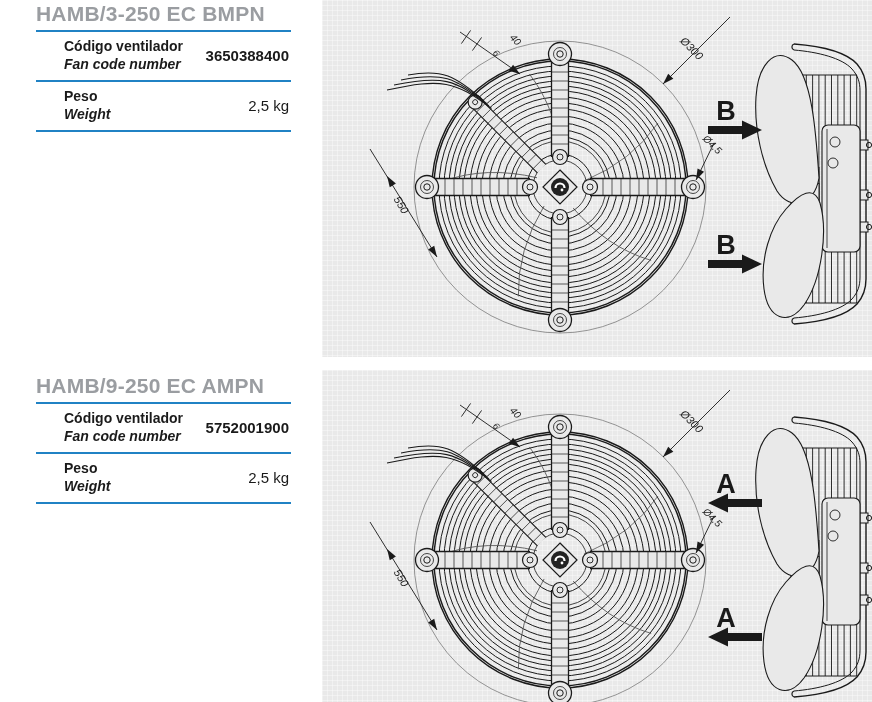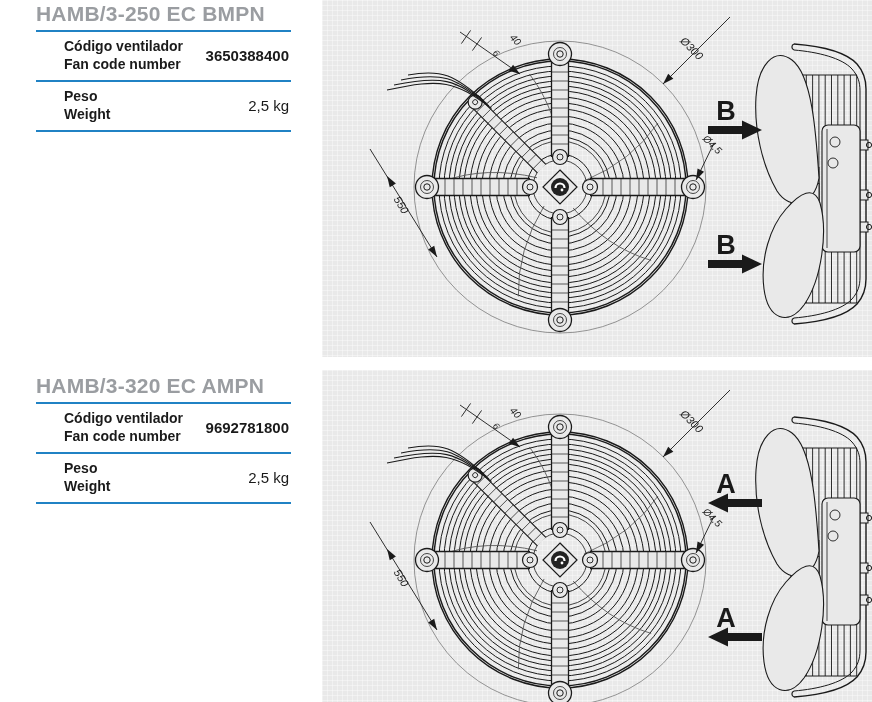--- a/index.html
+++ b/index.html
@@ -30,21 +30,21 @@
   #spec-0{top:2px;}
   #spec-1{top:374px;}
   .spec h2{
     font-size:21px;font-weight:bold;color:var(--title);
     letter-spacing:.2px;line-height:1.1;margin-bottom:5px;white-space:nowrap;
   }
   .rule{border-top:2px solid var(--accent);width:100%;}
   .row{display:flex;justify-content:space-between;align-items:center;
        padding:6px 0 7px 0;margin-left:28px;}
   .l-es{font-size:14px;font-weight:bold;line-height:1.25;}
-  .l-en{font-size:14px;font-weight:bold;line-height:1.25;}
+  .l-en{font-size:14px;font-weight:bold;font-style:italic;line-height:1.25;}
   .val{font-size:15px;text-align:right;padding-right:2px;}
   .val.bold{font-weight:bold;}
 </style>
 </head>
 <body>
 
 <div class="page">
 
   <div class="spec" id="spec-0">
     <h2>HAMB/3-250 EC BMPN</h2>
@@ -61,28 +61,28 @@
       <div class="labels">
         <div class="l-es">Peso</div>
         <div class="l-en">Weight</div>
       </div>
       <div class="val">2,5 kg</div>
     </div>
     <div class="rule"></div>
   </div>
 
   <div class="spec" id="spec-1">
-    <h2>HAMB/3-320 EC AMPN</h2>
+    <h2>HAMB/9-250 EC AMPN</h2>
     <div class="rule"></div>
     <div class="row">
       <div class="labels">
         <div class="l-es">Código ventilador</div>
         <div class="l-en">Fan code number</div>
       </div>
-      <div class="val bold">9692781800</div>
+      <div class="val bold">5752001900</div>
     </div>
     <div class="rule"></div>
     <div class="row">
       <div class="labels">
         <div class="l-es">Peso</div>
         <div class="l-en">Weight</div>
       </div>
       <div class="val">2,5 kg</div>
     </div>
     <div class="rule"></div>

